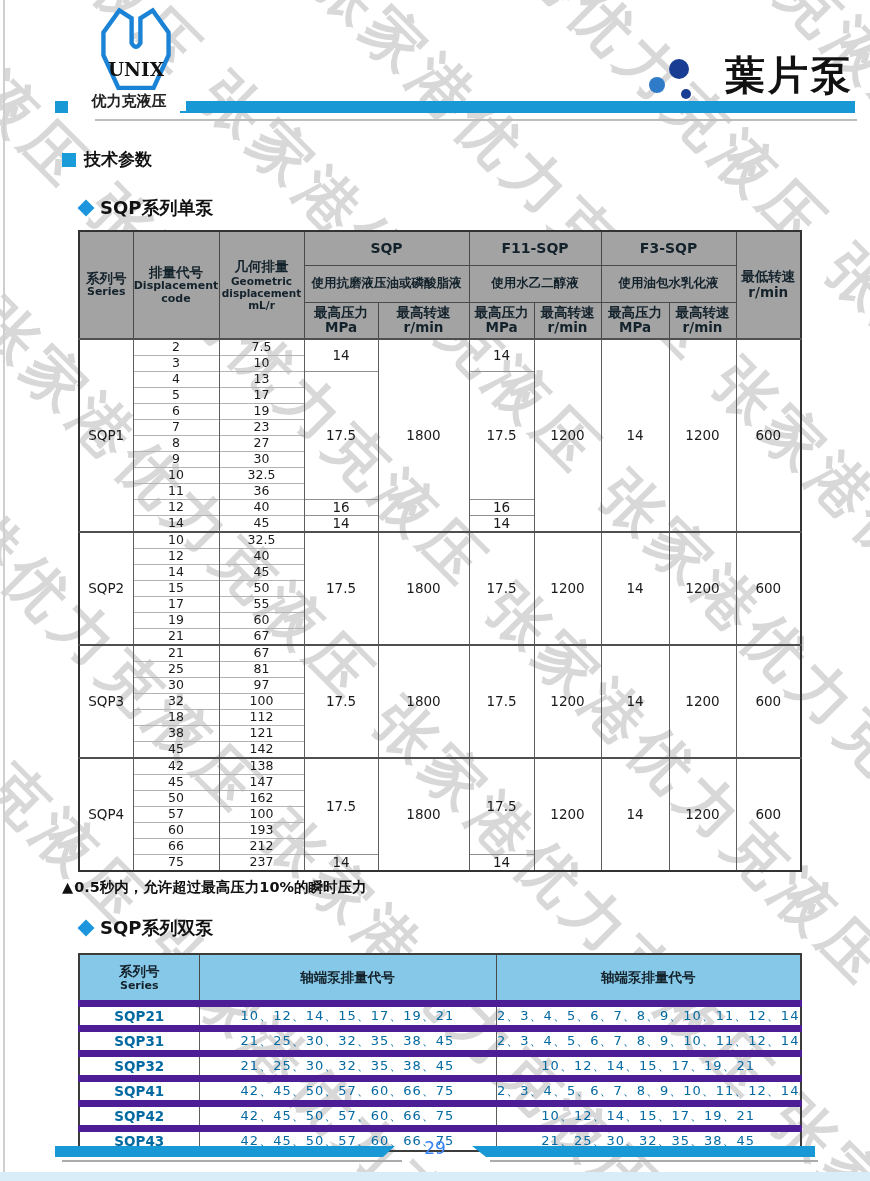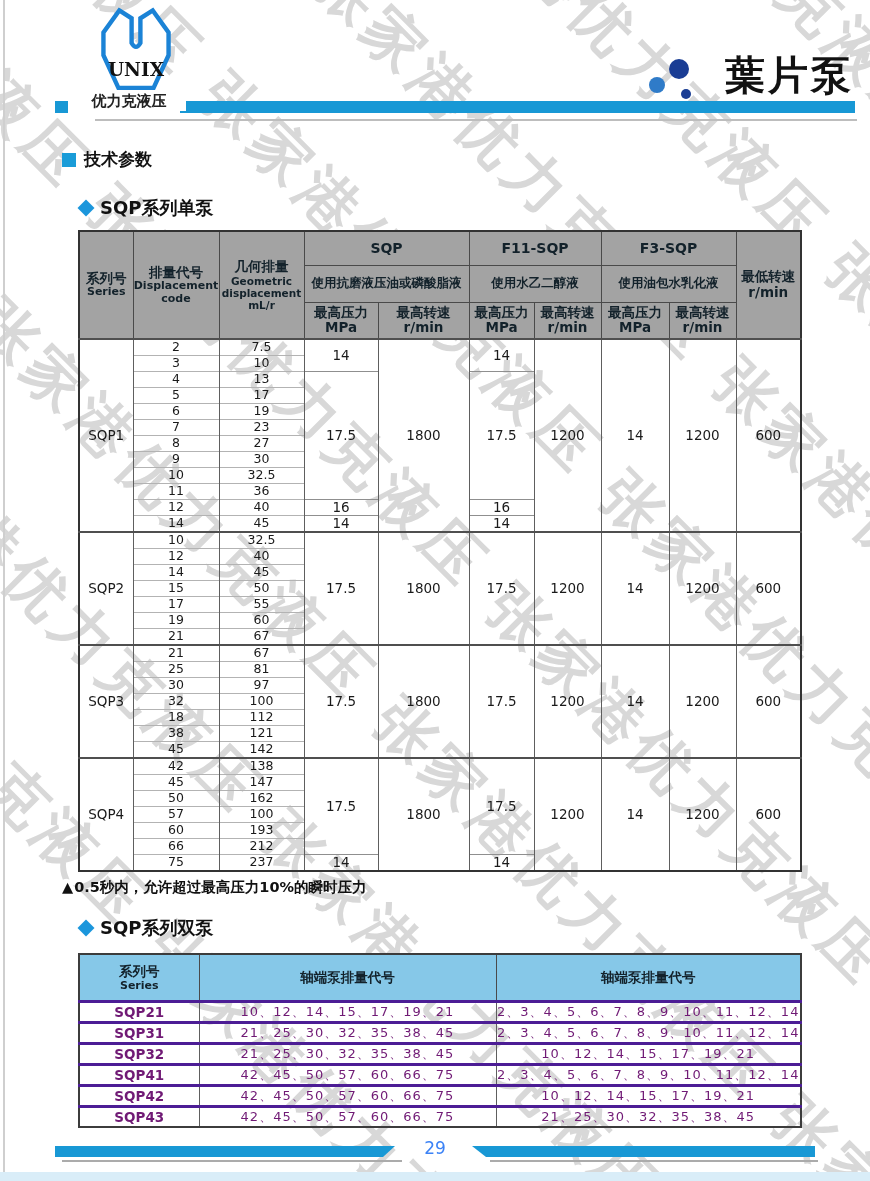--- a/index.html
+++ b/index.html
@@ -66,22 +66,22 @@
   .tbl1 tbody tr.grp td{border-top:2px solid #4f4f4f;}
   .tbl1 thead{border-bottom:2px solid #333;}
   
   .tbl2{position:absolute;left:78px;top:953px;width:722px;border:2px solid #3c3c3c;}
   .tbl2 thead th{
     background:#86c8e8;border:1px solid #4a4a4a;border-bottom:2px solid #333;
     font-weight:bold;color:#13222b;height:45px;text-align:center;vertical-align:middle;
     line-height:1.2;padding:0;
   }
   .tbl2 tbody td{
-    border-top:3px solid #4c1d95;border-left:1px solid #5e5e5e;border-right:1px solid #5e5e5e;
-    height:18px;text-align:center;vertical-align:middle;font-size:13px;color:#701a75;padding:0;
+    border-top:7px solid #4c1d95;border-left:1px solid #5e5e5e;border-right:1px solid #5e5e5e;
+    height:18px;text-align:center;vertical-align:middle;font-size:13px;color:#0369a1;padding:0;
   }
   .tbl2 .d-series{font-weight:600;font-size:13.5px;}
   .tbl2 .d-list{letter-spacing:1px;}
   
   .note{position:absolute;left:62px;font-size:14.5px;font-weight:bold;color:#111;}
   .note-1{top:846px;}
   .note-2{top:878px;}
   .note .tri{margin-right:1px;}
   
   .foot-bar{position:absolute;top:1146px;height:11px;background:#1898d5;}

